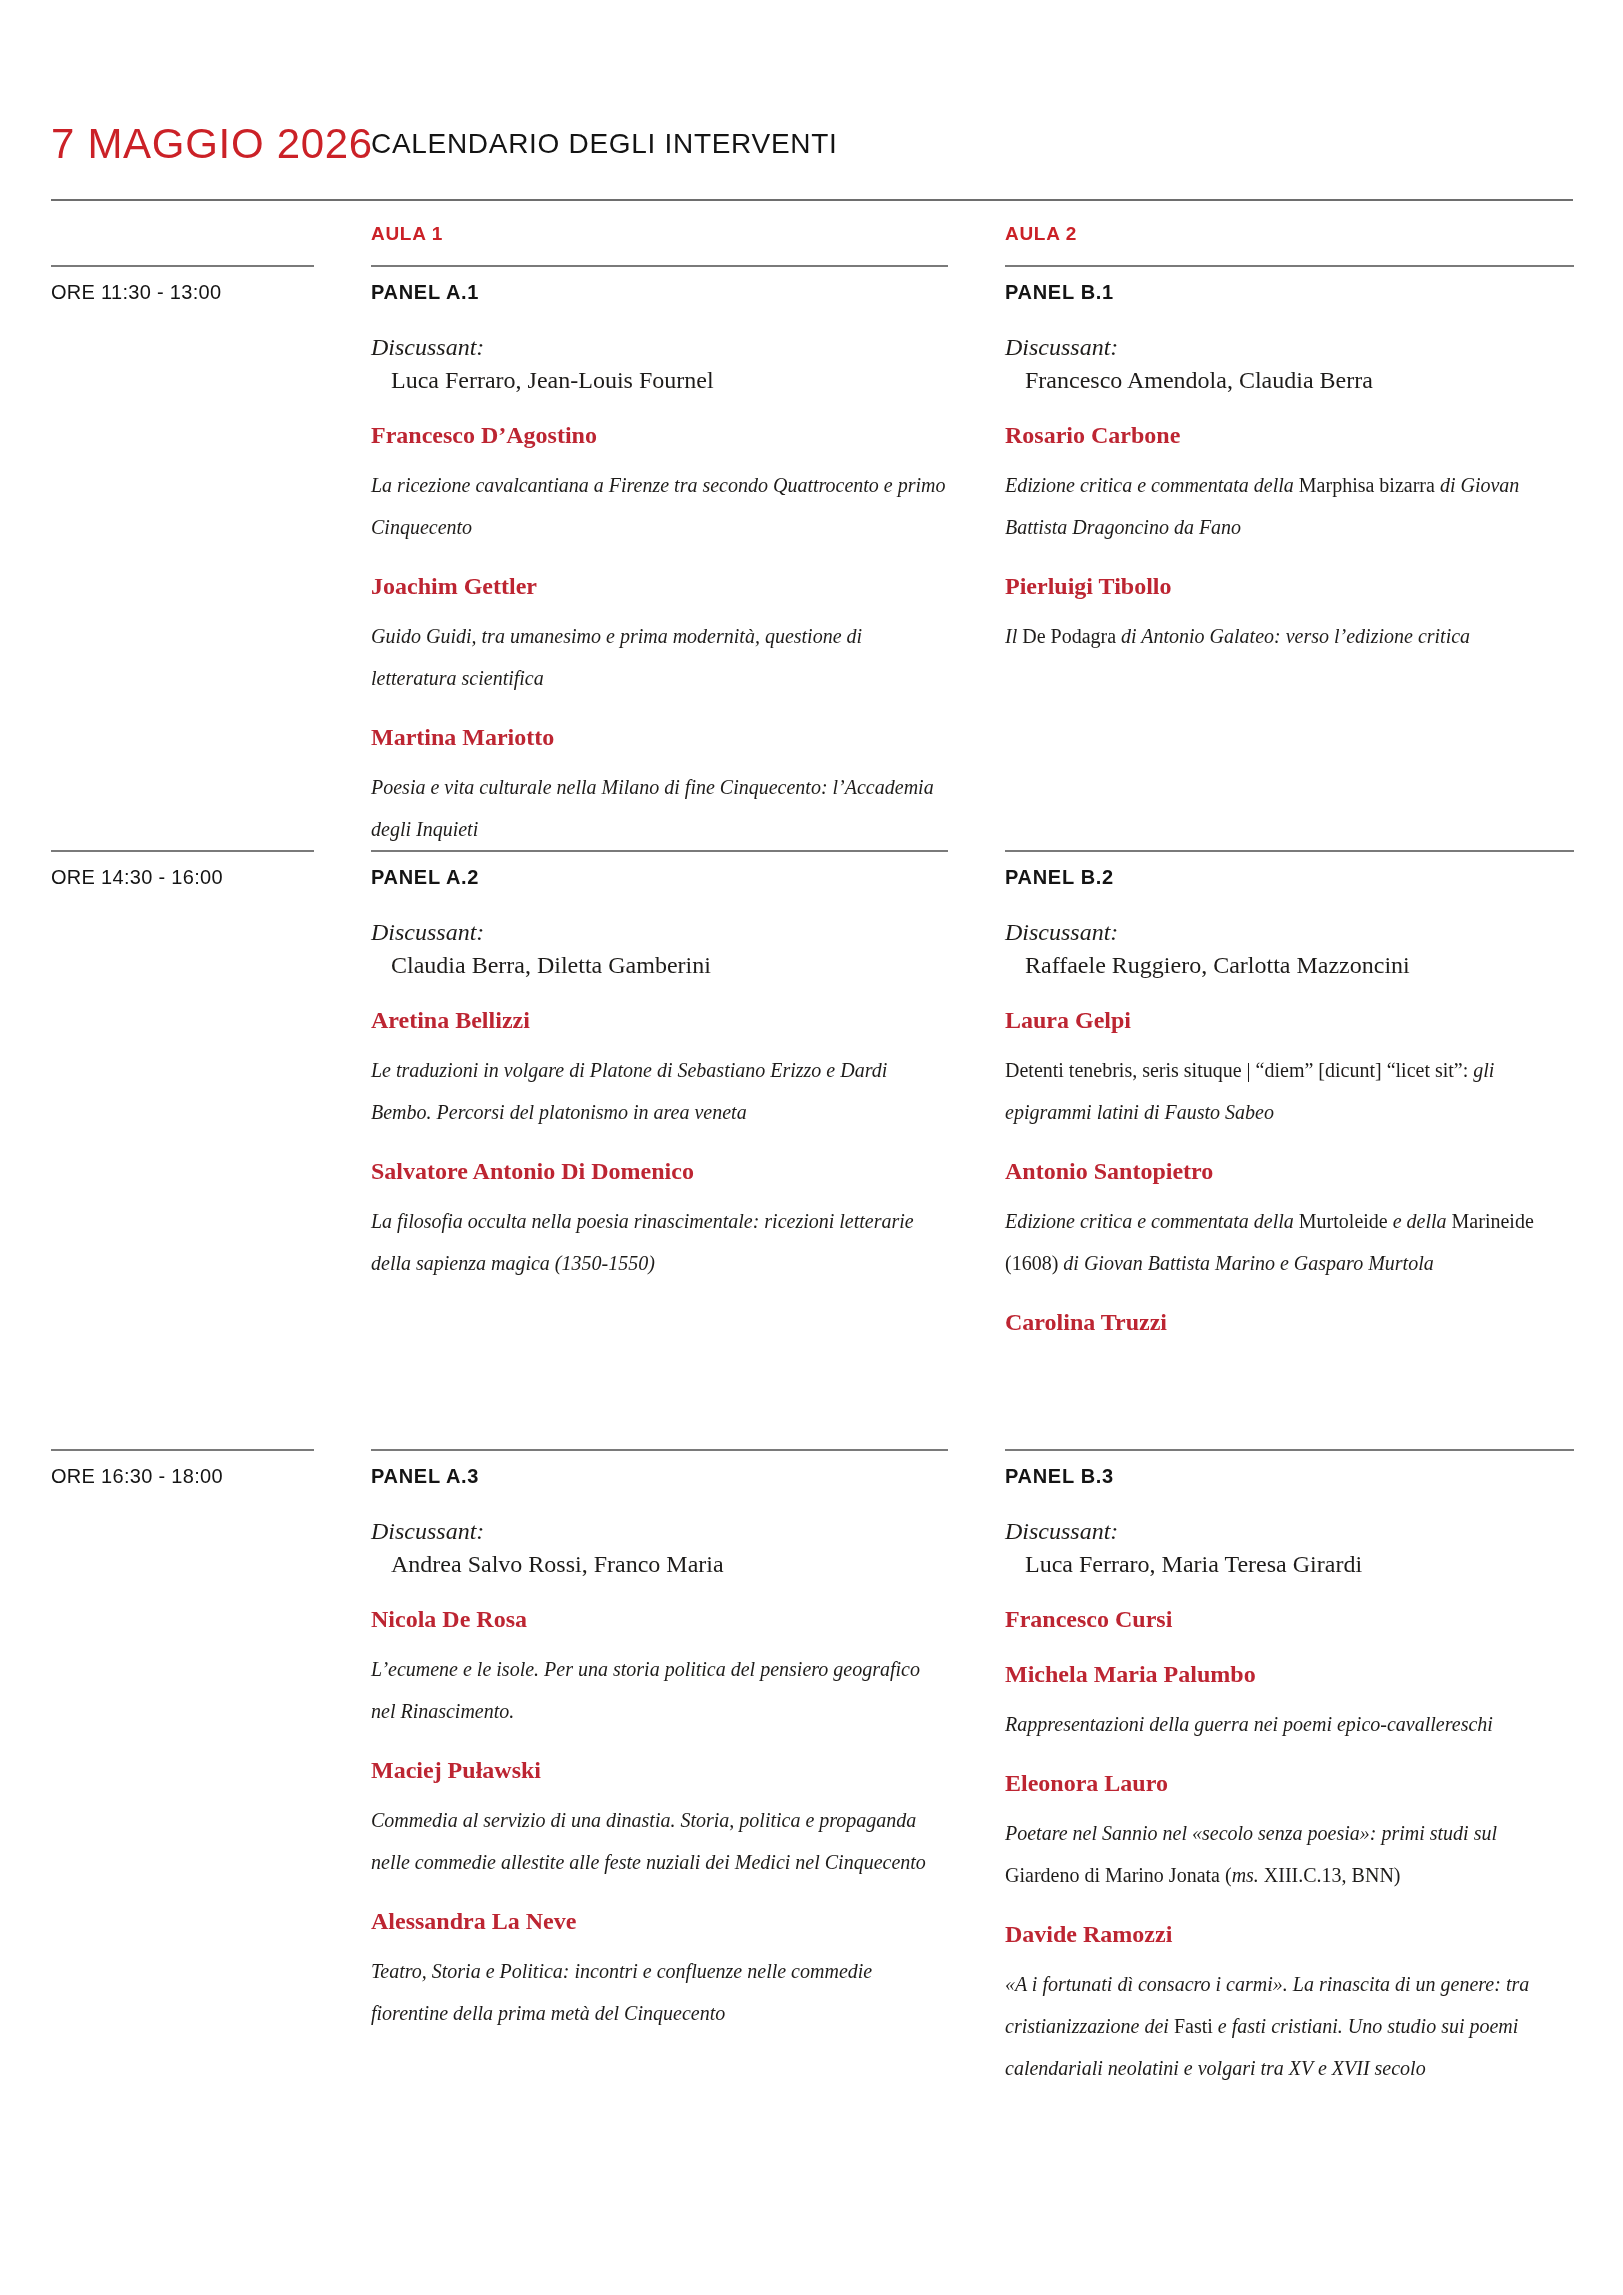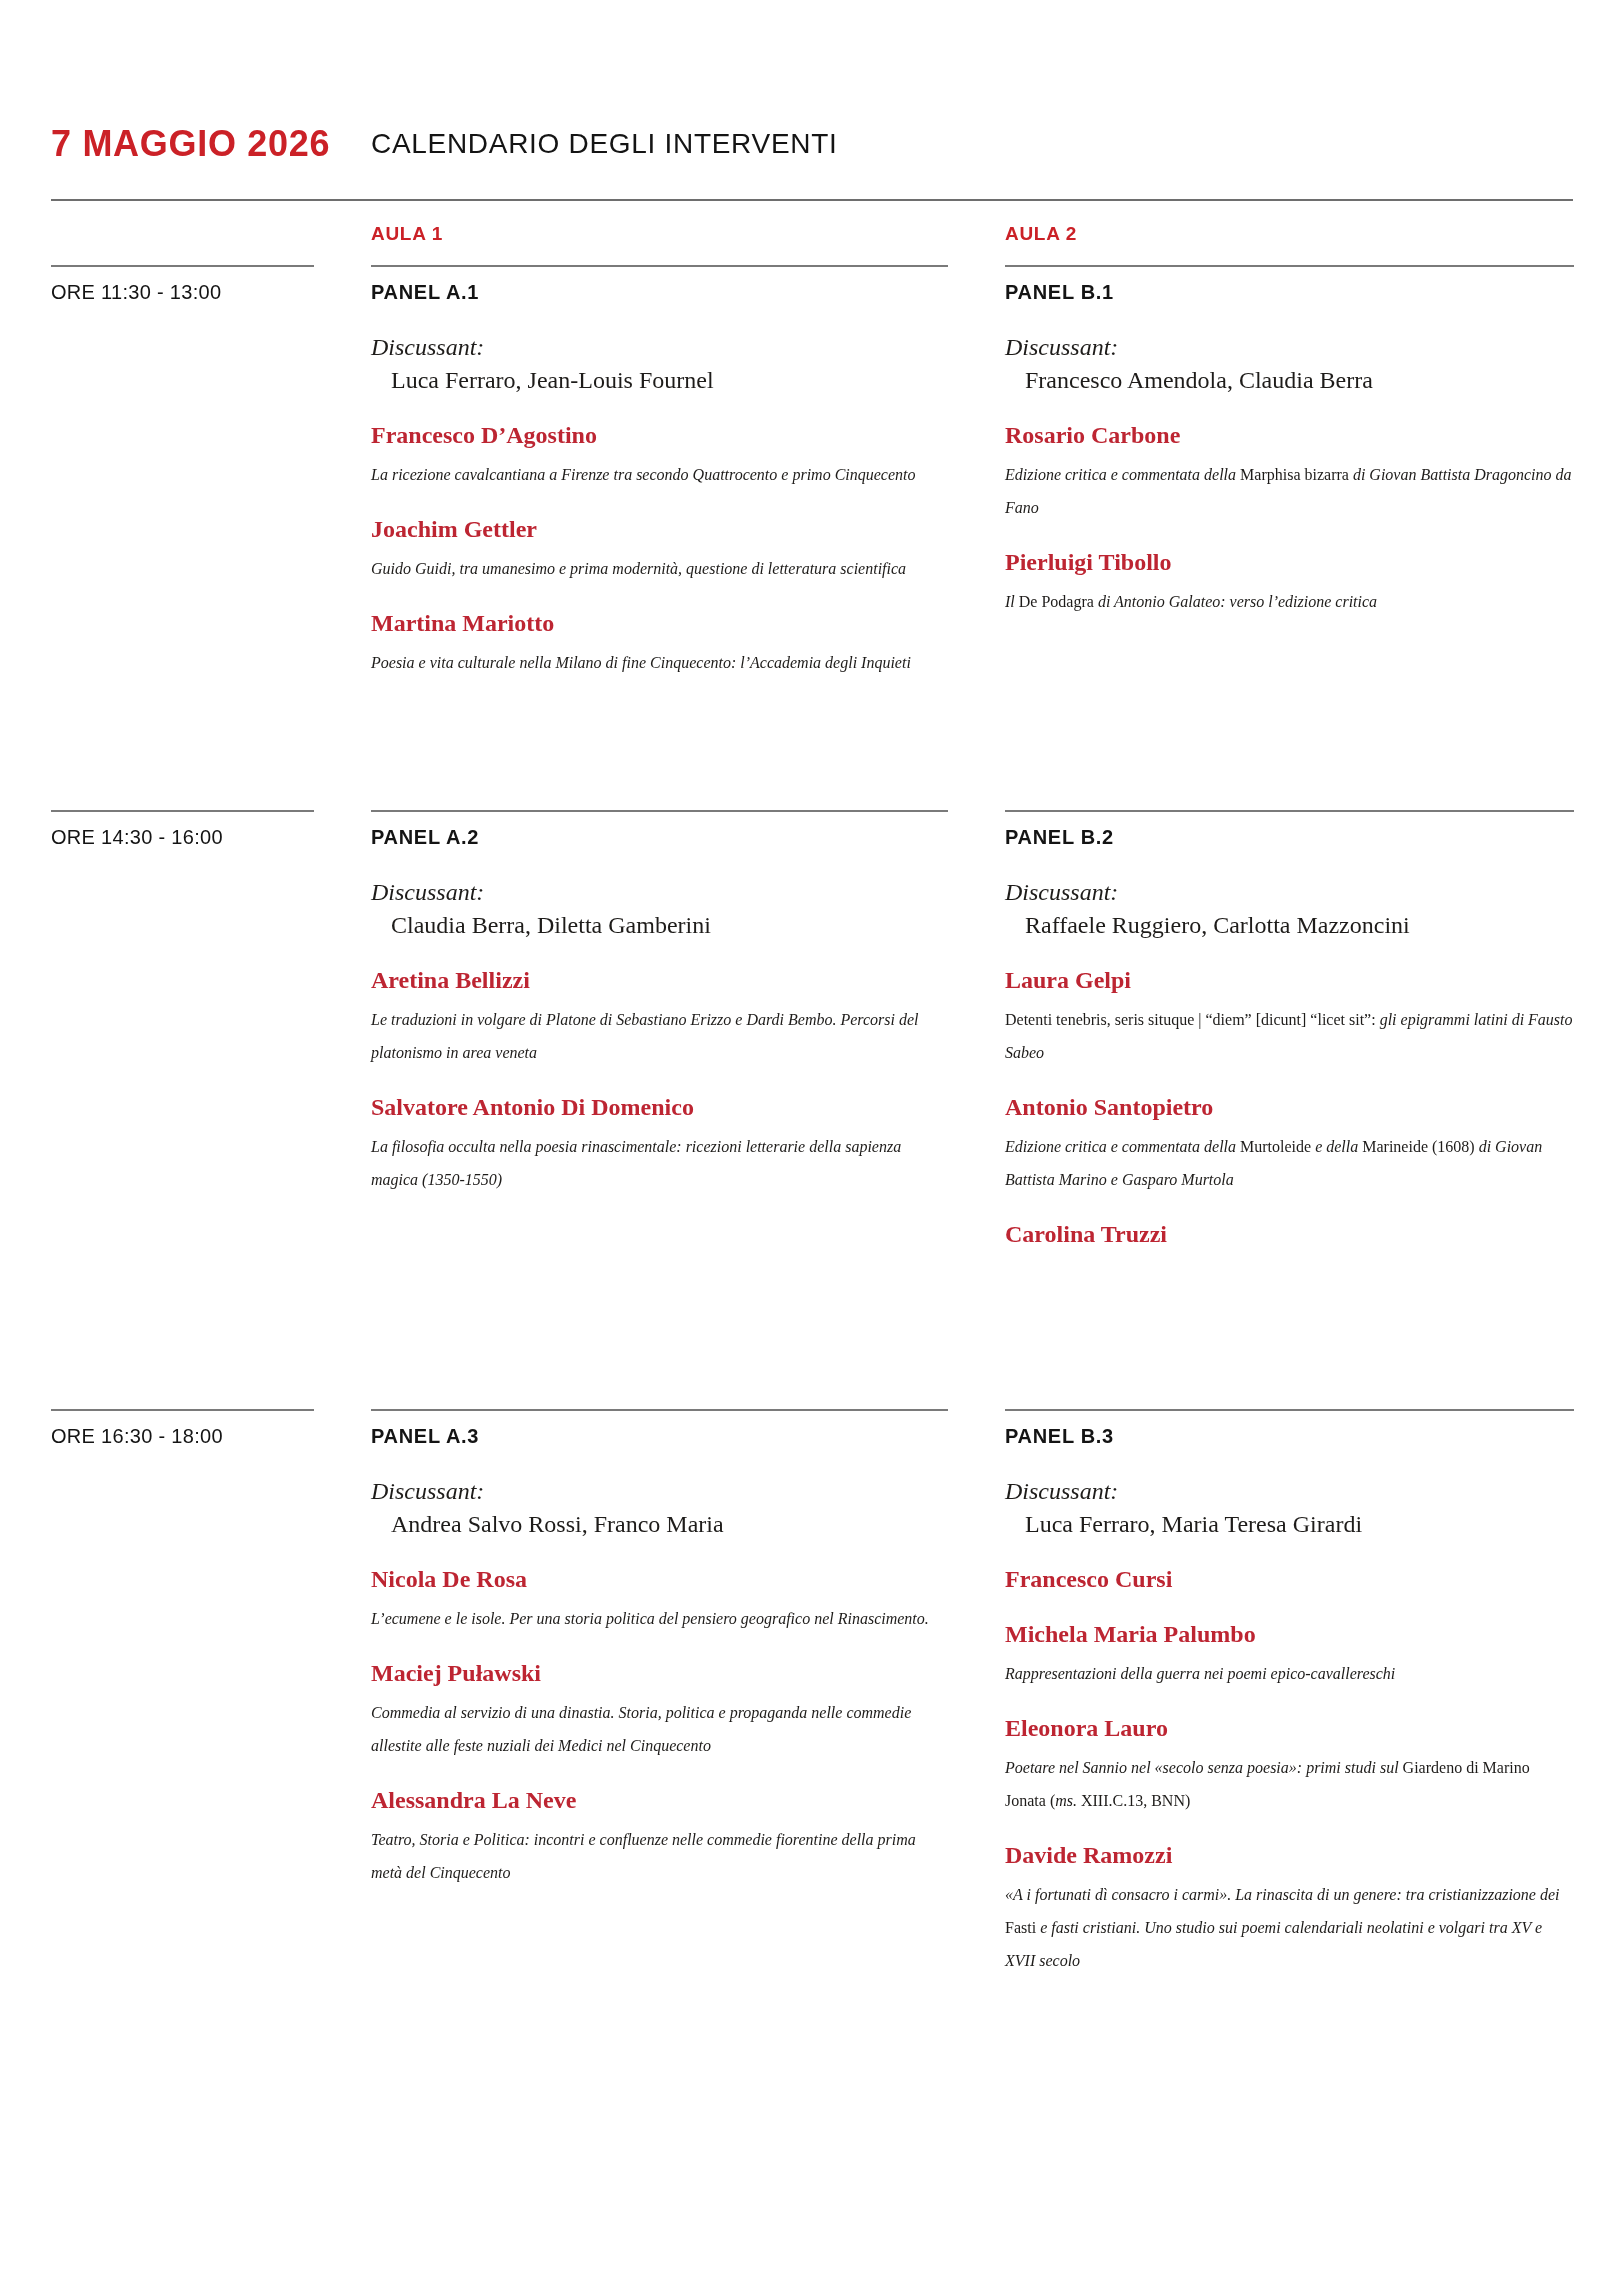--- a/index.html
+++ b/index.html
@@ -8,21 +8,21 @@
     font-family:"Liberation Serif",serif;color:#1e1c1a;
     -webkit-font-smoothing:antialiased;
   }
   .page{position:relative;box-sizing:border-box;width:1623px;height:2295px;padding:0 50px 0 51px;}
   .top-rule{position:absolute;top:71px;left:51px;right:50px;height:2px;background:#6e6e6e;}
 
   .grid{display:grid;grid-template-columns:263px 577px 569px;column-gap:57px;}
 
   .header{margin-top:128px;}
   .date{
-    font-family:"Liberation Sans",sans-serif;font-weight:bold;font-size:36px;line-height:31px;
+    font-family:"Liberation Sans",sans-serif;font-weight:normal;font-size:42px;line-height:31px;
     letter-spacing:0.7px;color:var(--accent-sans,#cb2127);white-space:nowrap;
   }
   .title{
     margin:0;font-family:"Liberation Sans",sans-serif;font-weight:normal;font-size:28px;line-height:31px;
     letter-spacing:0.7px;color:#141414;white-space:nowrap;
   }
 
   .aula-row{margin-top:63px;}
   .aula{
     font-family:"Liberation Sans",sans-serif;font-weight:bold;font-size:19px;line-height:23.6px;
@@ -43,21 +43,21 @@
     letter-spacing:0.7px;color:#141414;
   }
   .discussant{margin-top:26px;font-size:24px;line-height:33px;}
   .disc-label{font-style:italic;}
   .disc-names{font-style:normal;margin-left:20px;}
   .talk{margin-top:22px;}
   .speaker{
     font-weight:bold;font-size:24px;line-height:33px;
     color:var(--accent-serif,#bd2532);
   }
-  .talk-title{font-style:italic;font-size:16px;line-height:33px;margin-top:6px;}
+  .talk-title{font-style:italic;font-size:20px;line-height:42px;margin-top:12px;}
   .talk-title .rm{font-style:normal;}
 </style>
 </head>
 <body>
 
 <div class="page">
   <div class="top-rule"></div>
 
   <header class="header grid">
     <div class="date">7 MAGGIO 2026</div>

